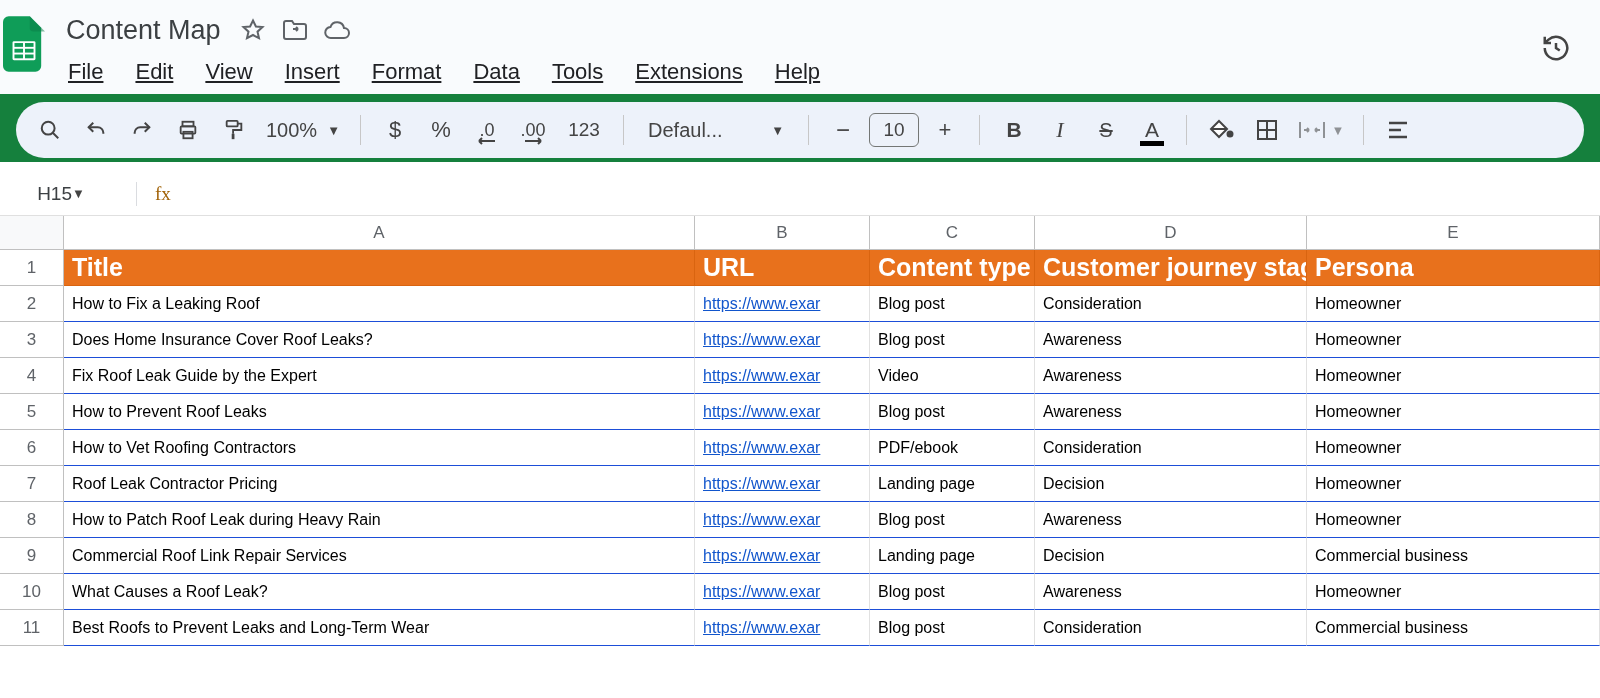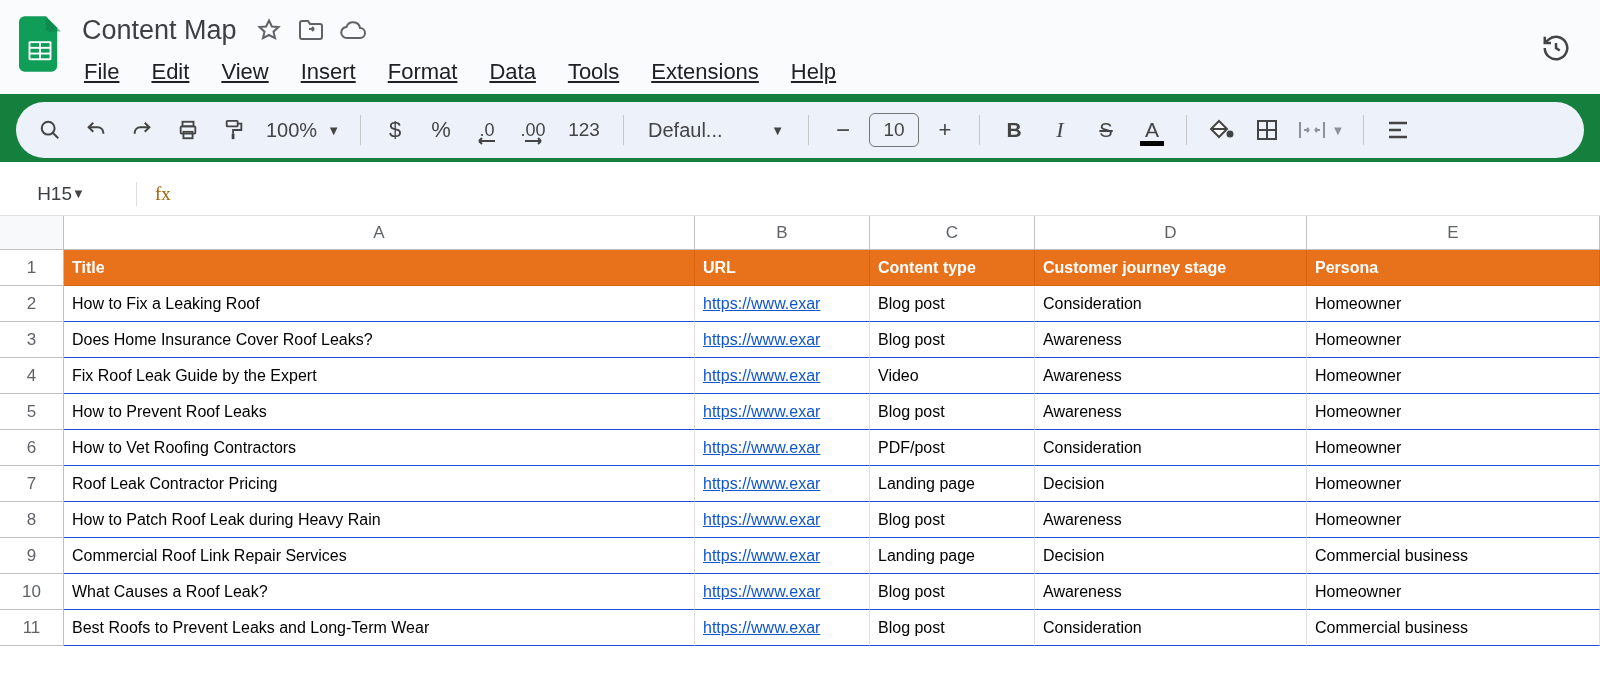--- a/index.html
+++ b/index.html
@@ -1,17 +1,17 @@
 <!DOCTYPE html>
 <html><head>
 <meta charset="utf-8">
 <style>
   * { box-sizing: border-box; margin: 0; padding: 0; }
   html, body { width: 1600px; height: 698px; font-family: "Google Sans", Arial, sans-serif; background: #fff; overflow: hidden; color: #202124; }
-  .titlebar { display: flex; align-items: flex-start; padding: 10px 16px 0 16px; background: #f9fbfd; position: relative; }
+  .titlebar { display: flex; align-items: flex-start; padding: 10px 16px 0 0; background: #f9fbfd; position: relative; }
   .logo { width: 48px; height: 60px; display: flex; align-items: center; justify-content: center; margin-right: 12px; margin-top:4px;}
   .logo svg { width: 42px; height: 56px; }
   .title-area { flex-grow: 1; }
   .title-row { display: flex; align-items: center; gap: 10px; height: 40px; }
   .doc-title { font-size: 27px; color: #3c4043; letter-spacing: 0px; padding: 2px 6px; }
   .title-icon { width: 32px; height: 32px; display:flex; align-items:center; justify-content:center; color:#5f6368; cursor:pointer; border-radius:4px;}
   .menubar { display:flex; gap: 4px; height: 44px; align-items:center; margin-left: -6px;}
   .menu-item { font-size: 22px; color:#202124; padding: 6px 14px; cursor:pointer; border-radius:4px;text-decoration:underline; }
   .history-icon { position:absolute; right: 24px; top: 28px; width:40px; height:40px; display:flex; align-items:center; justify-content:center; color:#444;}
 
@@ -34,21 +34,21 @@
   .namebox-sep { width:1px; height:24px; background:#dadce0; margin: 0 18px 0 6px; }
   .fx { color:#a16207; font-size:19px; font-family: Georgia, serif;}
 
   .grid { display:flex; flex-direction:column; font-family: Arial, sans-serif; }
   .col-headers { display:flex; height:34px; background:#fff; border-bottom:1px solid #c0c0c0;}
   .corner { width:64px; background:#f8f9fa; border-right:1px solid #c0c0c0; border-bottom: 0; }
   .col-h { background:#fff; border-right:1px solid #c0c0c0; display:flex; align-items:center; justify-content:center; font-size:17px; color:#5f6368;}
   .row { display:flex; height:36px; }
   .row-h { width:64px; background:#fff; border-right:1px solid #c0c0c0; border-bottom:1px solid #c0c0c0; display:flex; align-items:center; justify-content:center; font-size:17px; color:#5f6368;}
   .cell { border-right:1px solid #e1e1e1; border-bottom:1px solid #1d4ed8; display:flex; align-items:center; padding: 0 8px; font-size:16px; color:#000; overflow:hidden; white-space:nowrap; }
-  .header-row .cell { background:#E8711C; color:#fff; font-weight:bold; font-size:16px; border-right:1px solid #d96410; border-bottom:1px solid #d96410;}
+  .header-row .cell { background:#E8711C; color:#fff; font-weight:bold; font-size:25px; border-right:1px solid #d96410; border-bottom:1px solid #d96410;}
   .cell.link span { color:#1155cc; text-decoration: underline; }
 
   .cA { width: 631px; } 
   .cB { width: 175px; } 
   .cC { width: 165px; } 
   .cD { width: 272px; } 
   .cE { width: 293px; } 
 
   svg { display:block; }
   .chev { font-size:13px; color:#444; }
@@ -283,21 +283,21 @@
         <div class="cell cC">Blog post</div>
         <div class="cell cD">Awareness</div>
         <div class="cell cE">Homeowner</div>
       </div>
       <div class="row">
         <div class="row-h">6</div>
         <div class="cell cA">How to Vet Roofing Contractors</div>
         <div class="cell cB link">
           <span>https://www.exar</span>
         </div>
-        <div class="cell cC">PDF/post</div>
+        <div class="cell cC">PDF/ebook</div>
         <div class="cell cD">Consideration</div>
         <div class="cell cE">Homeowner</div>
       </div>
       <div class="row">
         <div class="row-h">7</div>
         <div class="cell cA">Roof Leak Contractor Pricing</div>
         <div class="cell cB link">
           <span>https://www.exar</span>
         </div>
         <div class="cell cC">Landing page</div>

